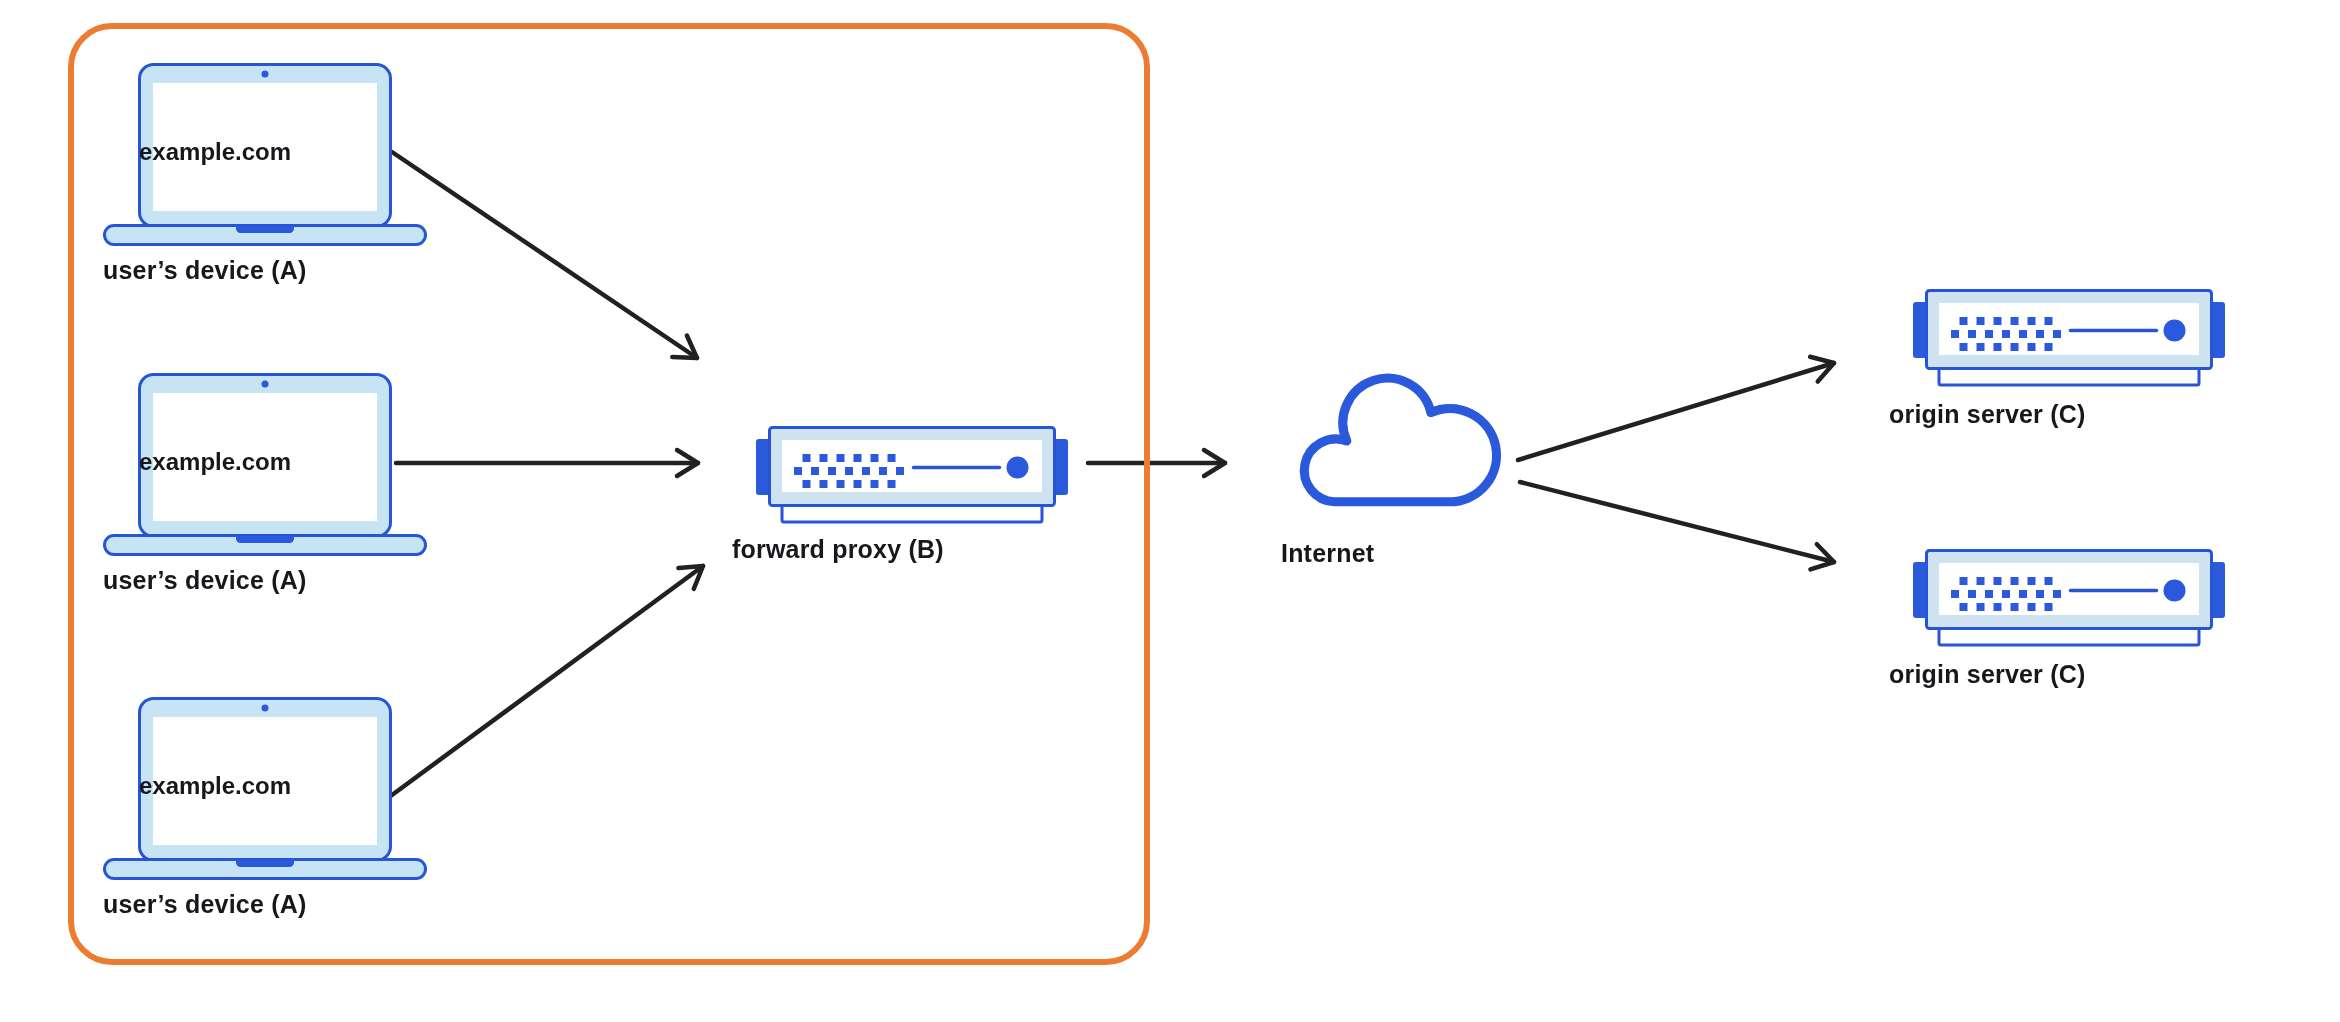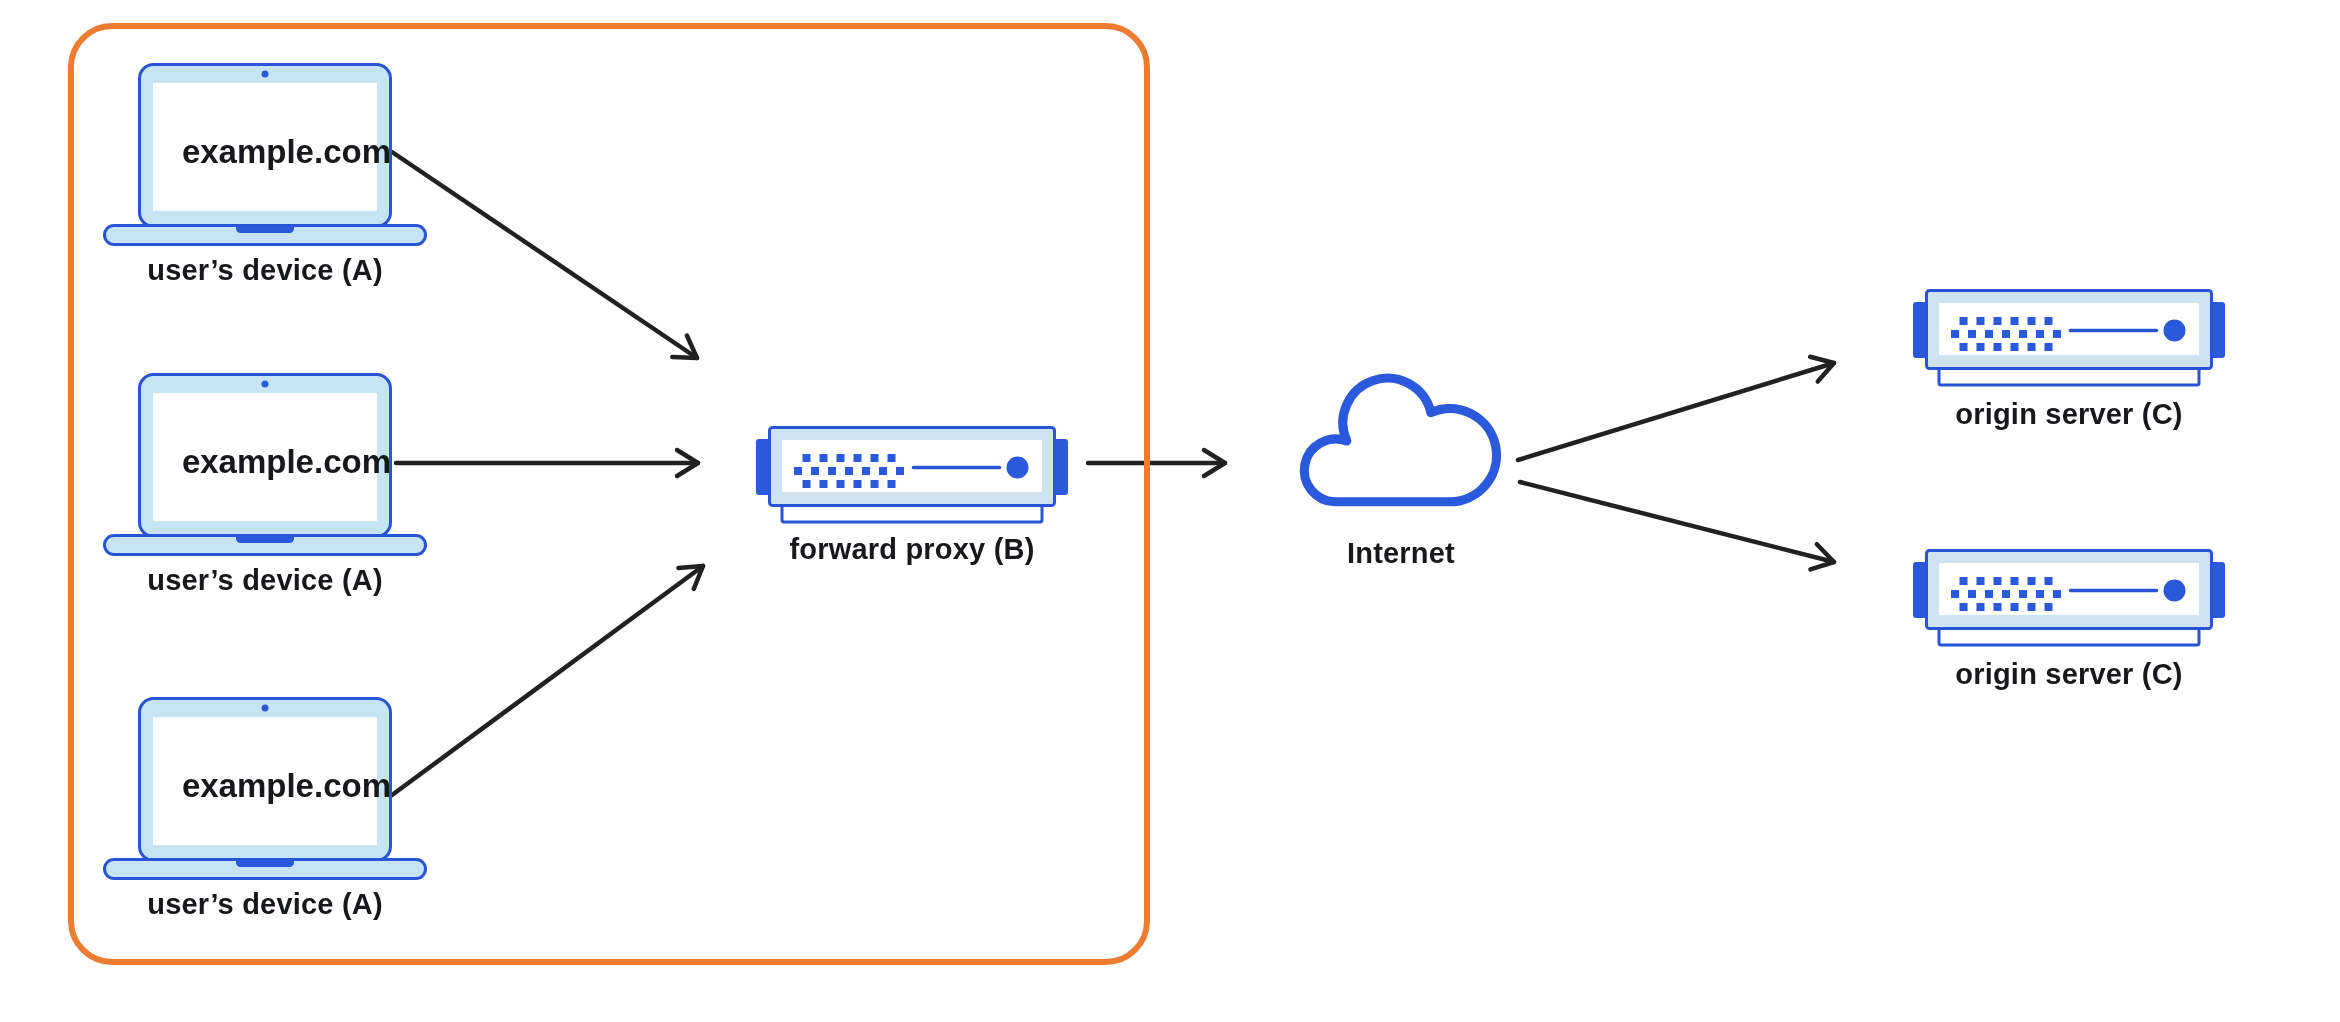--- a/index.html
+++ b/index.html
@@ -20,27 +20,27 @@
   }
   .canvas{position:absolute;inset:0;}
   svg.arrows{position:absolute;left:0;top:0;pointer-events:none;}
   .arrow-line{stroke:var(--arrow-black);stroke-width:4.5;stroke-linecap:round;fill:none;}
   .zone{
     position:absolute;left:68px;top:23px;width:1082px;height:942px;
     border:6px solid var(--accent-orange);border-radius:44px;background:transparent;
   }
   .node{position:absolute;}
   .node-label{
-    position:absolute;text-align:center;
-    font-size:29px;font-weight:700;line-height:38px;letter-spacing:0.2px;
+    position:absolute;text-align:left;
+    font-size:25px;font-weight:700;line-height:38px;letter-spacing:0.2px;
     white-space:nowrap;color:var(--text-black);
   }
   .screen-text{
-    position:absolute;left:36px;top:70px;width:252px;text-align:right;
-    font-size:33px;font-weight:700;line-height:38px;color:var(--text-black);
+    position:absolute;left:36px;top:70px;width:252px;text-align:left;
+    font-size:24px;font-weight:700;line-height:38px;color:var(--text-black);
     white-space:nowrap;
   }
   
   .lap-body{fill:var(--light-blue-laptop);stroke:var(--stroke-blue);stroke-width:3;}
   .lap-screen{fill:#ffffff;}
   .lap-cam{fill:var(--fill-blue);}
   .lap-base{fill:var(--light-blue-laptop);stroke:var(--stroke-blue);stroke-width:3;}
   .lap-notch{fill:var(--fill-blue);}
   .srv-tab{fill:var(--fill-blue);}
   .srv-base{fill:#ffffff;stroke:var(--stroke-blue);stroke-width:3;}

